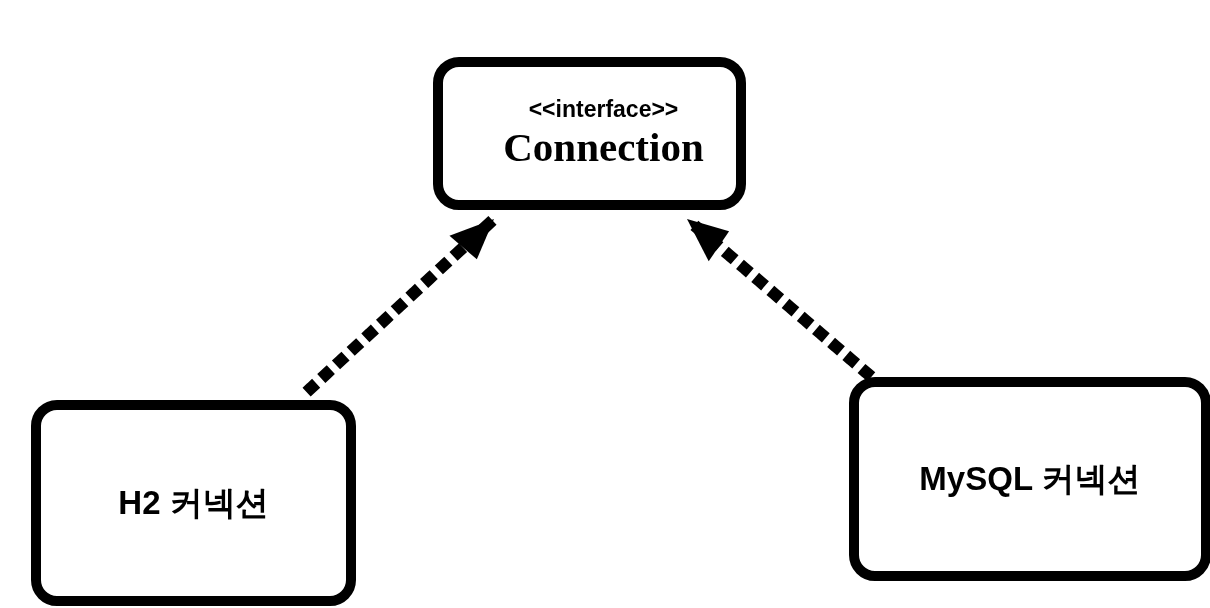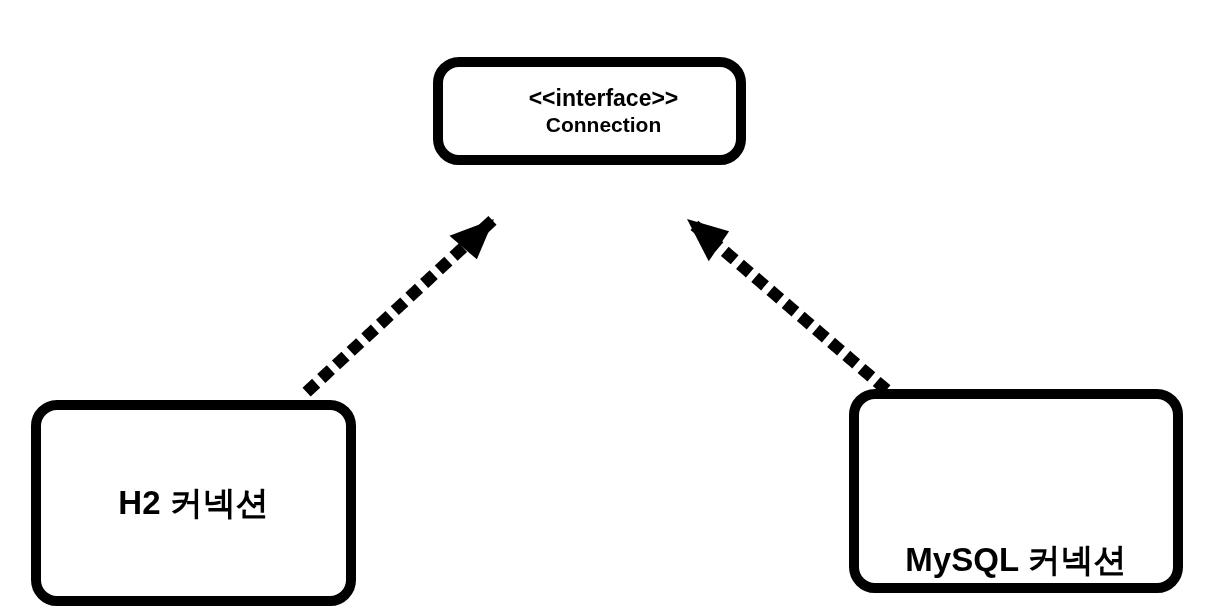--- a/index.html
+++ b/index.html
@@ -32,46 +32,46 @@
     flex-direction: column;
     align-items: center;
     justify-content: center;
     text-align: center;
     color: #000000;
   }
   .node-interface {
     left: 433px;
     top: 57px;
     width: 313px;
-    height: 108px;
+    height: 153px;
     padding-left: 28px;
   }
   .node-h2 {
     left: 31px;
     top: 400px;
     width: 325px;
     height: 206px;
   }
   .node-mysql {
     left: 849px;
-    top: 389px;
-    width: 334px;
+    top: 377px;
+    width: 362px;
     height: 204px;
-    justify-content: flex-end;
   }
   .stereotype {
     font-size: 23px;
     font-weight: 700;
     line-height: 1.2;
     letter-spacing: 0px;
   }
   .iface-name {
-    font-size: 21px;
+    font-size: 41px;
     font-weight: 700;
     line-height: 1.15;
+    font-family: Liberation Serif, serif;
   }
   .impl-name {
     font-size: 33px;
     font-weight: 700;
   }
 </style>
 </head>
 <body>
 
 <div class="canvas">

